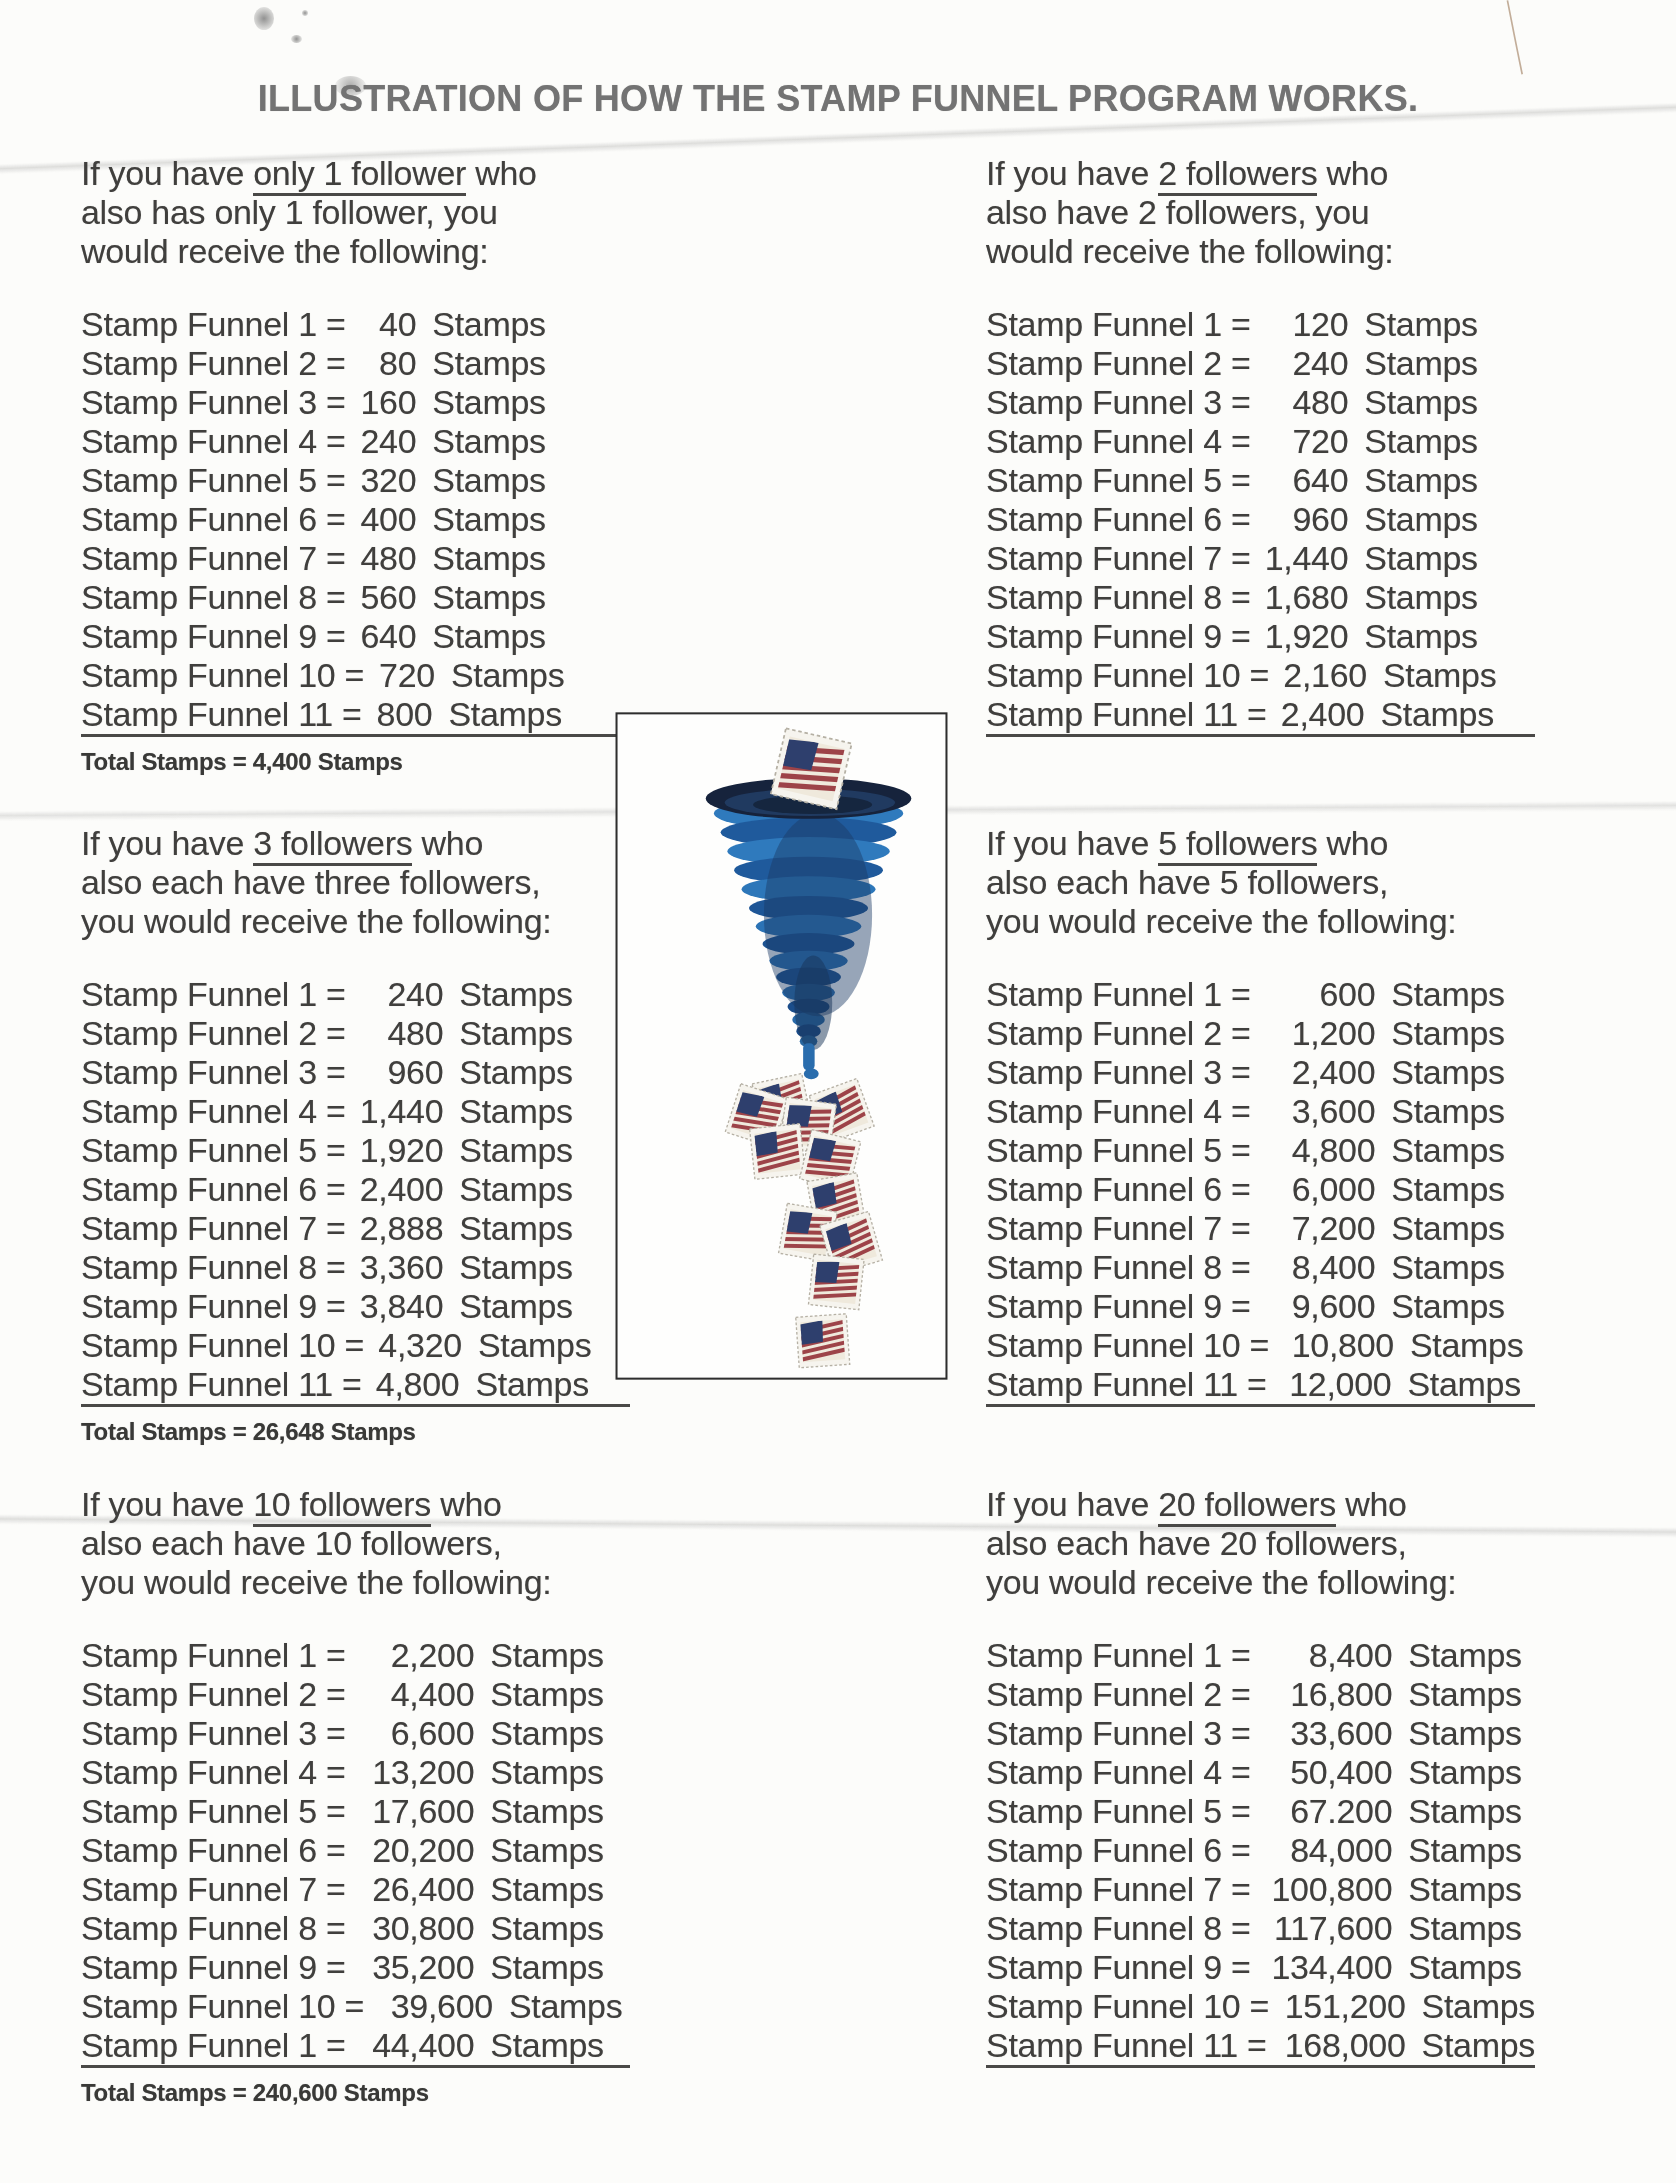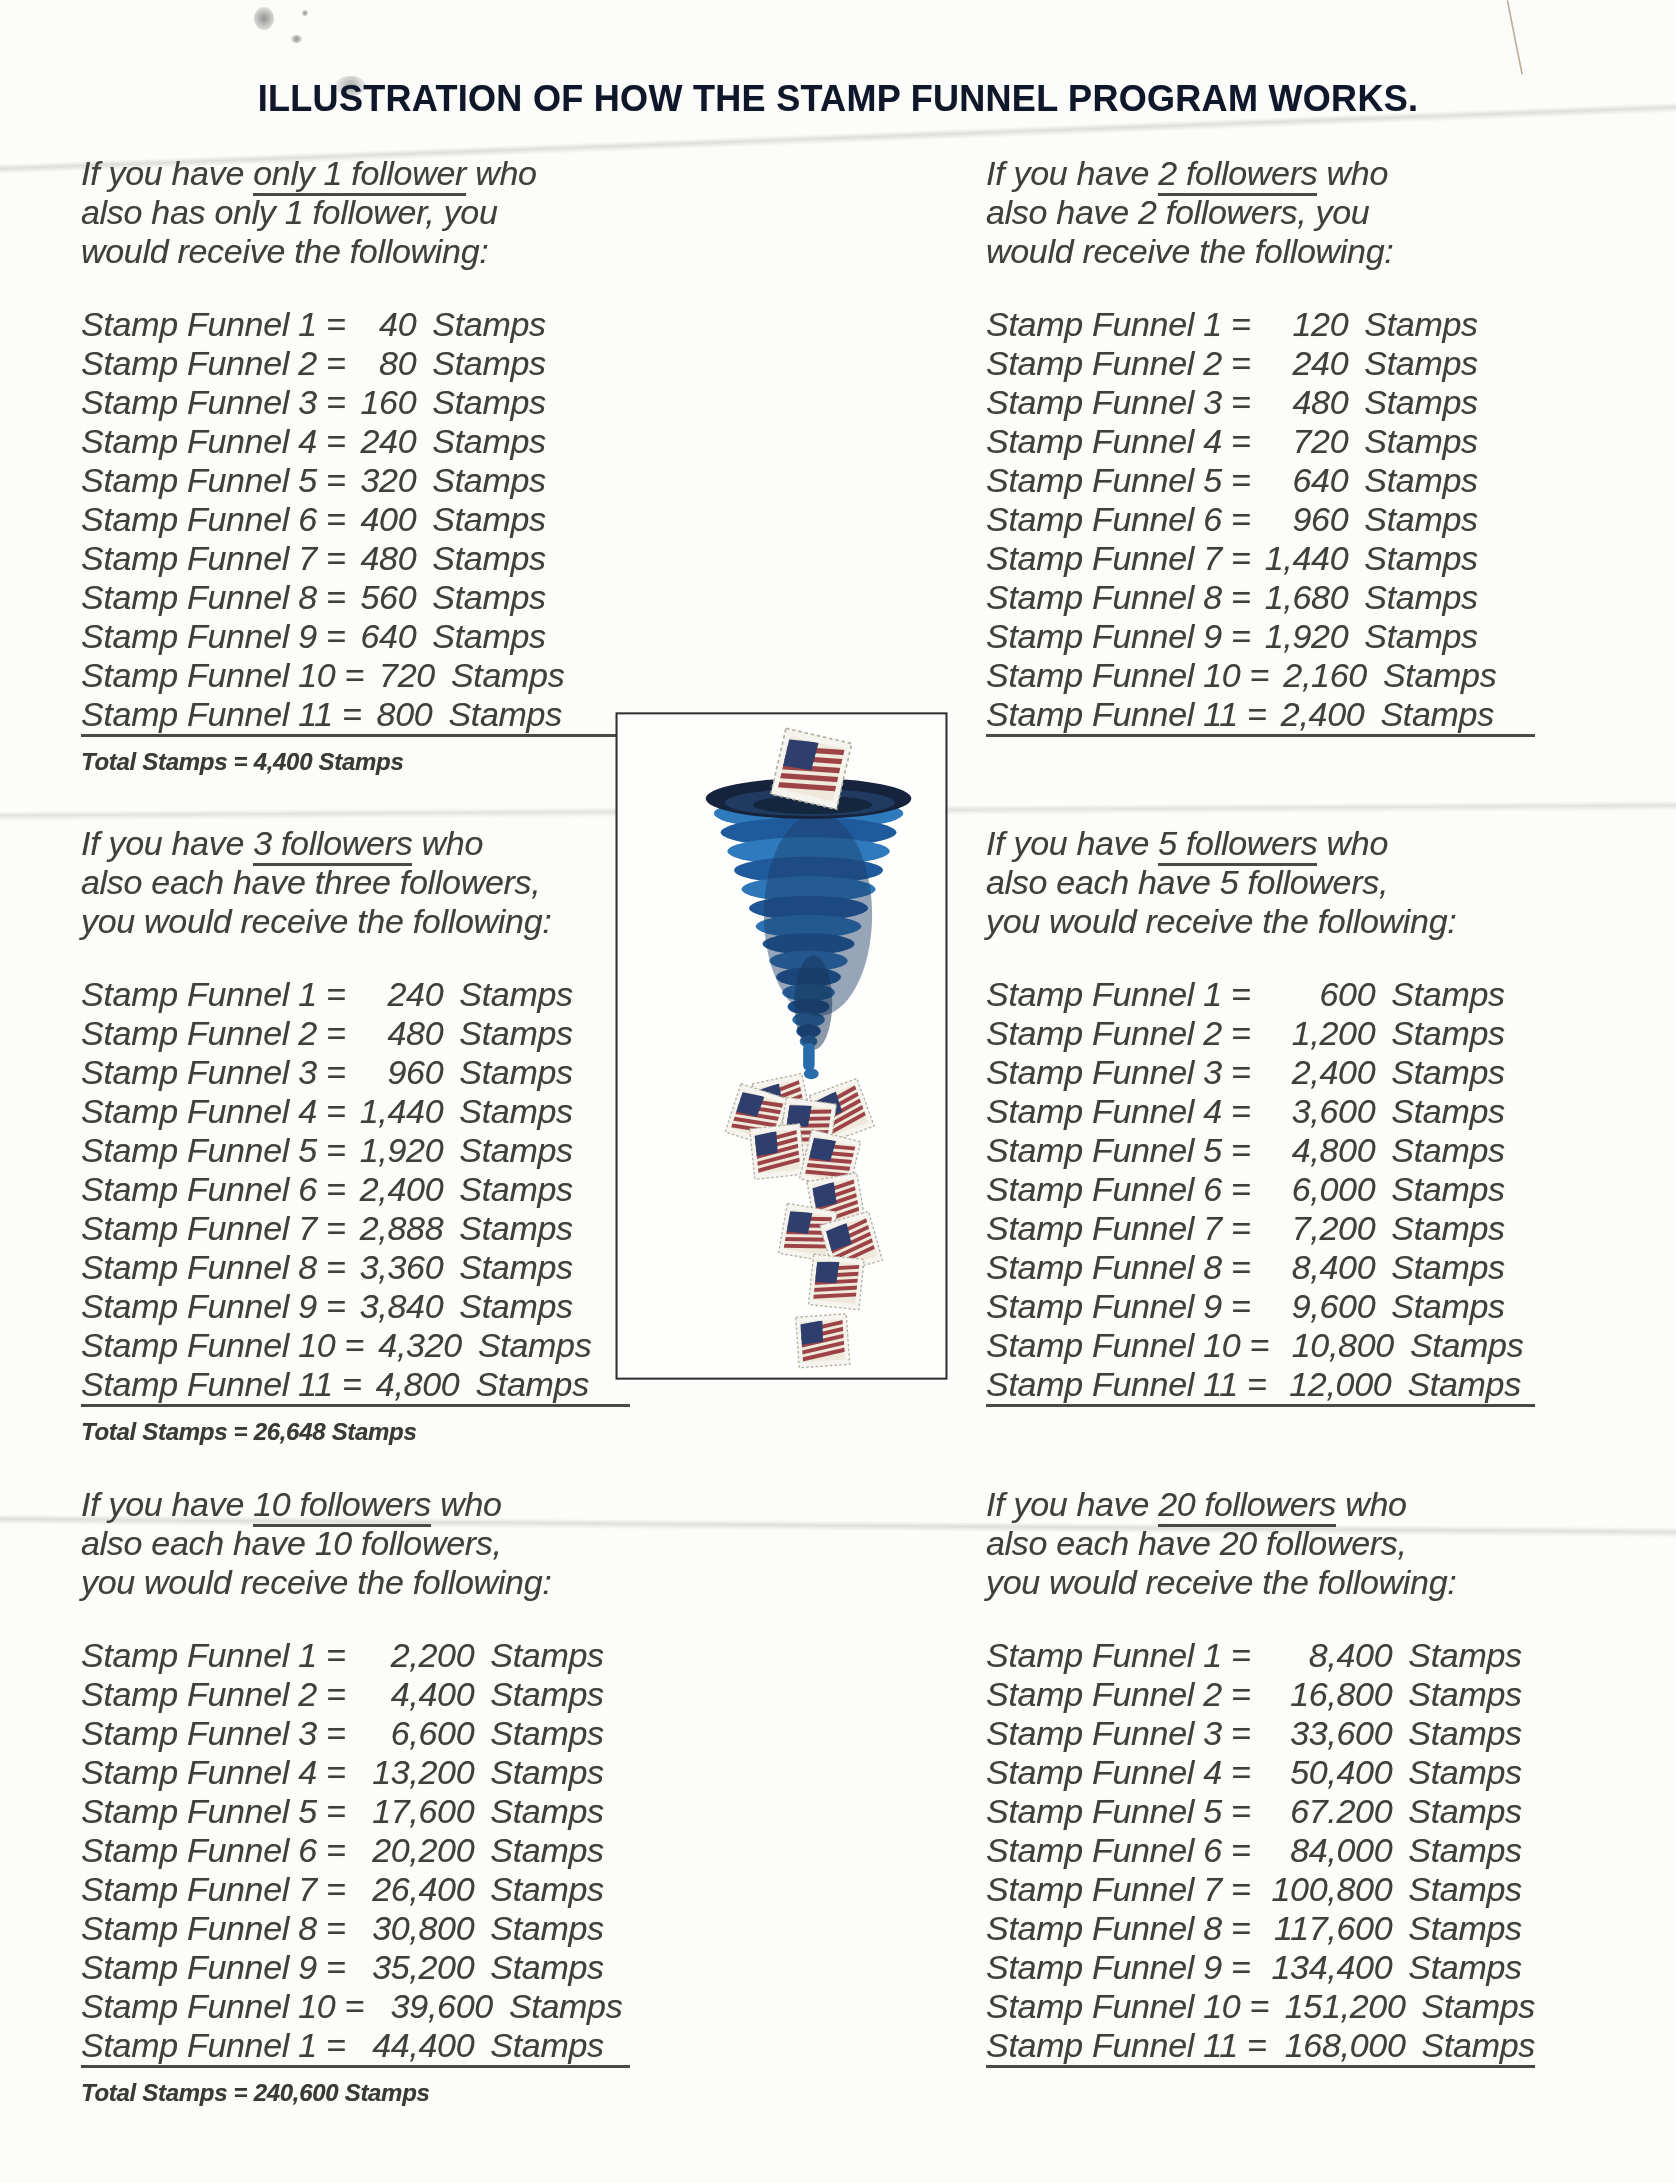--- a/index.html
+++ b/index.html
@@ -2,24 +2,24 @@
 <html style="font-size:10.8px"><head>
 <meta charset="utf-8">
 <style>
   html,body{margin:0;padding:0;background:#e8e8e6;}
   .page{
     position:relative;width:1676px;height:2183px;background:#fcfcfa;
     font-family:"Liberation Sans", sans-serif;color:#403f3d;overflow:hidden;
   }
   .title{
     position:absolute;left:0;right:0;top:78px;text-align:center;
-    font-size:36px;font-weight:bold;letter-spacing:0.3px;color:#0f172a;
+    font-size:36px;font-weight:bold;letter-spacing:0.3px;color:#737373;
     text-shadow:0 0 0.7px rgba(70,70,70,.45);
   }
-  .block{position:absolute;width:549px;font-style:italic;}
+  .block{position:absolute;width:549px;}
   .cl{left:81px;} .cr{left:986px;}
   .r1{top:154px;} .r2{top:824px;} .r3{top:1485px;}
   .intro{
     margin:0 0 34px 0;font-size:34px;line-height:39px;letter-spacing:-0.3px;
     text-shadow:0 0 0.7px rgba(70,70,70,.4);
   }
   .ul{border-bottom:3.4px solid #4a4947;padding-bottom:0.7px;}
   .rows{width:100%;}
   .row{
     display:flex;align-items:baseline;line-height:39px;font-size:34px;

